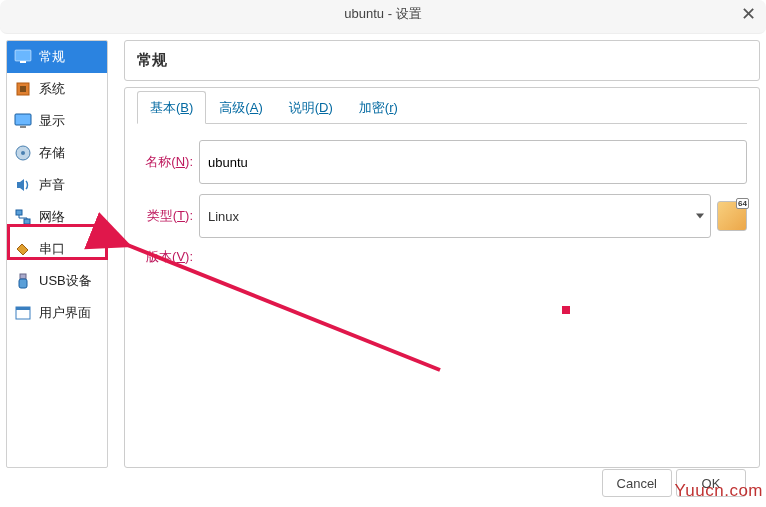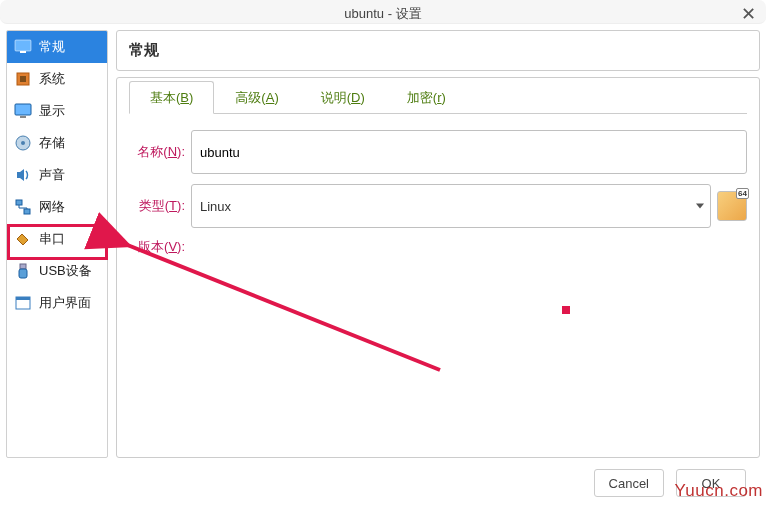--- a/index.html
+++ b/index.html
@@ -8,21 +8,21 @@
     font-family: "Microsoft YaHei", Arial, sans-serif;
     font-size: 13px;
     background: #fff;
     color: #333;
     width: 766px;
     height: 507px;
     overflow: hidden;
     position: relative;
   }
   .titlebar {
-    height: 24px;
+    height: 34px;
     line-height: 28px;
     text-align: center;
     background: #f6f6f6;
     color: #444;
     position: relative;
     border-bottom: 1px solid #eee;
     border-radius: 7px;
   }
   .titlebar .close {
     position: absolute;
@@ -30,21 +30,21 @@
     top: 2px;
     font-size: 18px;
     color: #555;
     cursor: pointer;
     line-height: 24px;
   }
   .content {
     display: flex;
     height: 434px;
     padding: 6px 6px 0 6px;
-    gap: 8px;
+    gap: 16px;
   }
   .sidebar {
     width: 102px;
     border: 1px solid #d0d0d0;
     border-radius: 2px;
     overflow: hidden;
     position: relative;
     z-index: 2;
   }
   .side-item {
@@ -87,23 +87,23 @@
     border-radius: 3px;
     padding: 0 12px 12px;
     position: relative;
   }
   .tabs {
     display: flex;
     margin-top: 3px;
     border-bottom: 1px solid #ccc;
   }
   .tab {
-    padding: 7px 20px 6px;
+    padding: 7px 12px 6px;
     font-size: 13px;
-    color: #4d7c0f;
+    color: #0369a1;
     cursor: pointer;
     border: 1px solid transparent;
     margin-bottom: -1px;
     border-top-left-radius: 3px;
     border-top-right-radius: 3px;
   }
   .tab.active {
     border-color: #ccc;
     border-bottom-color: #fff;
     background: #fff;
@@ -170,21 +170,21 @@
     border: 1px solid #888;
     padding: 0 1px;
     border-radius: 2px;
     font-weight: bold;
   }
   .footer {
     position: absolute;
     bottom: 10px;
     right: 20px;
     display: flex;
-    gap: 12px;
+    gap: 4px;
     align-items: center;
   }
   .btn {
     min-width: 70px;
     height: 28px;
     border: 1px solid #ccc;
     border-radius: 3px;
     background: #fff;
     color: #444;
     padding: 0 14px;

